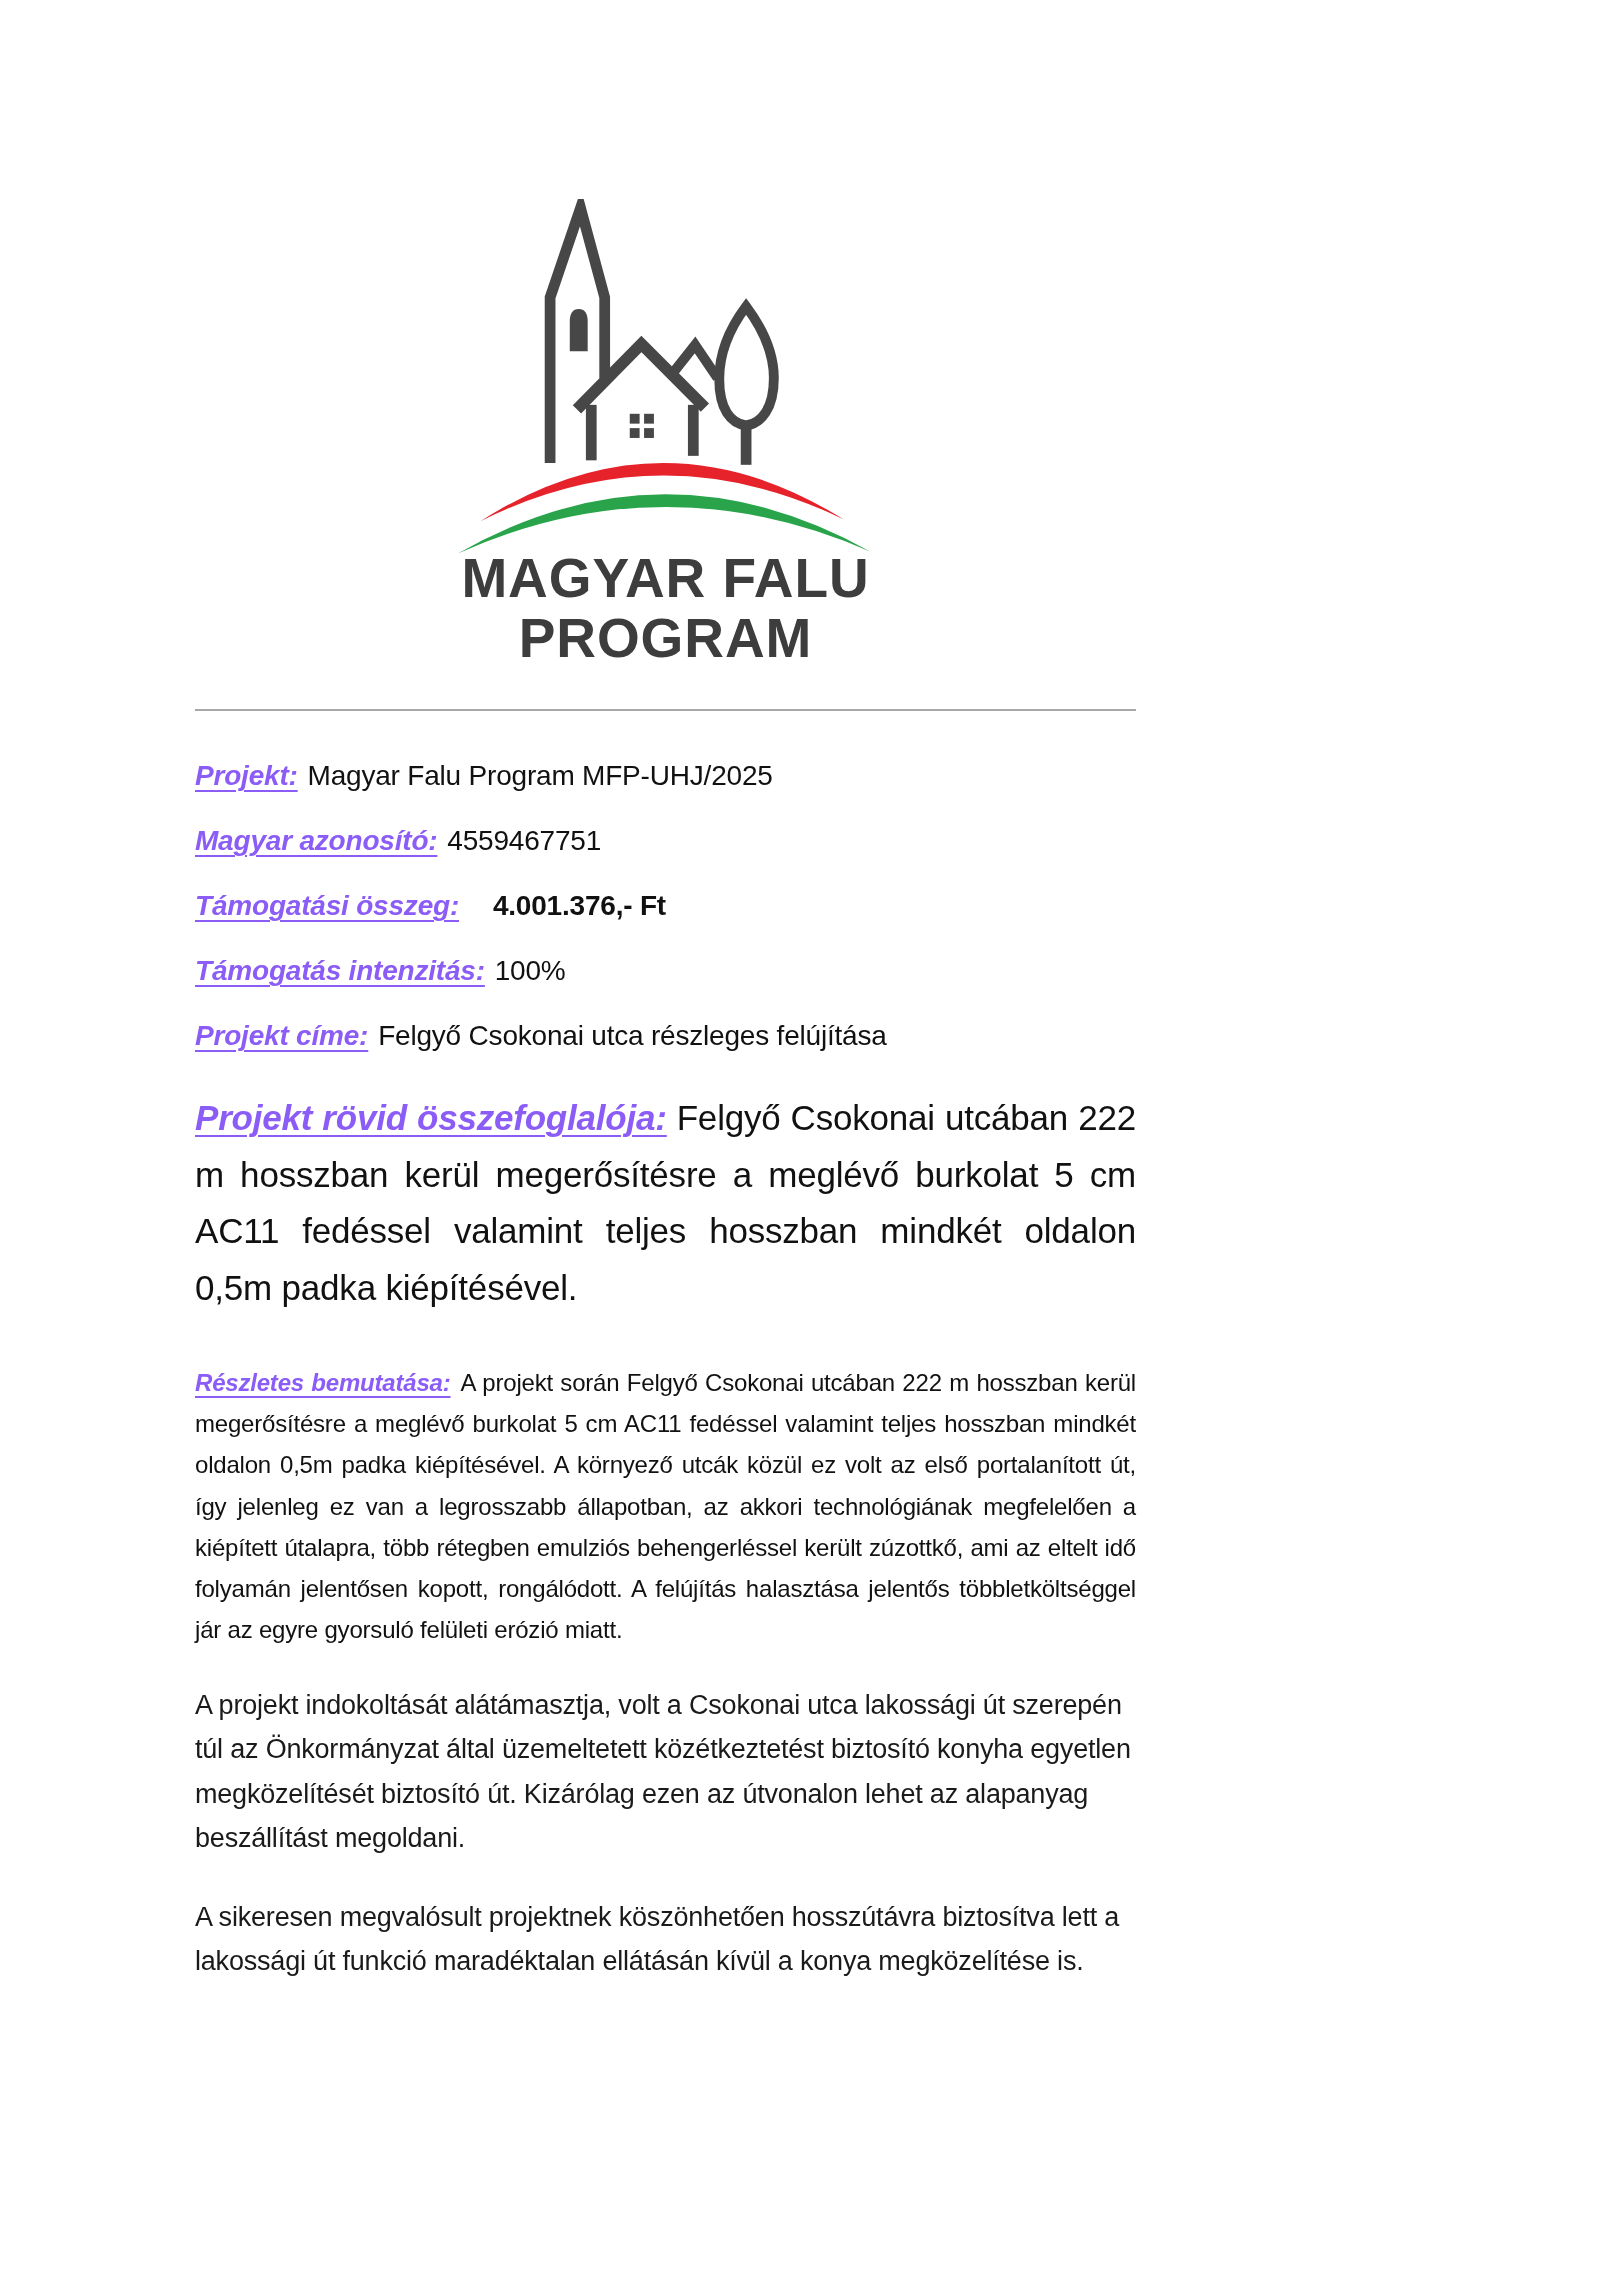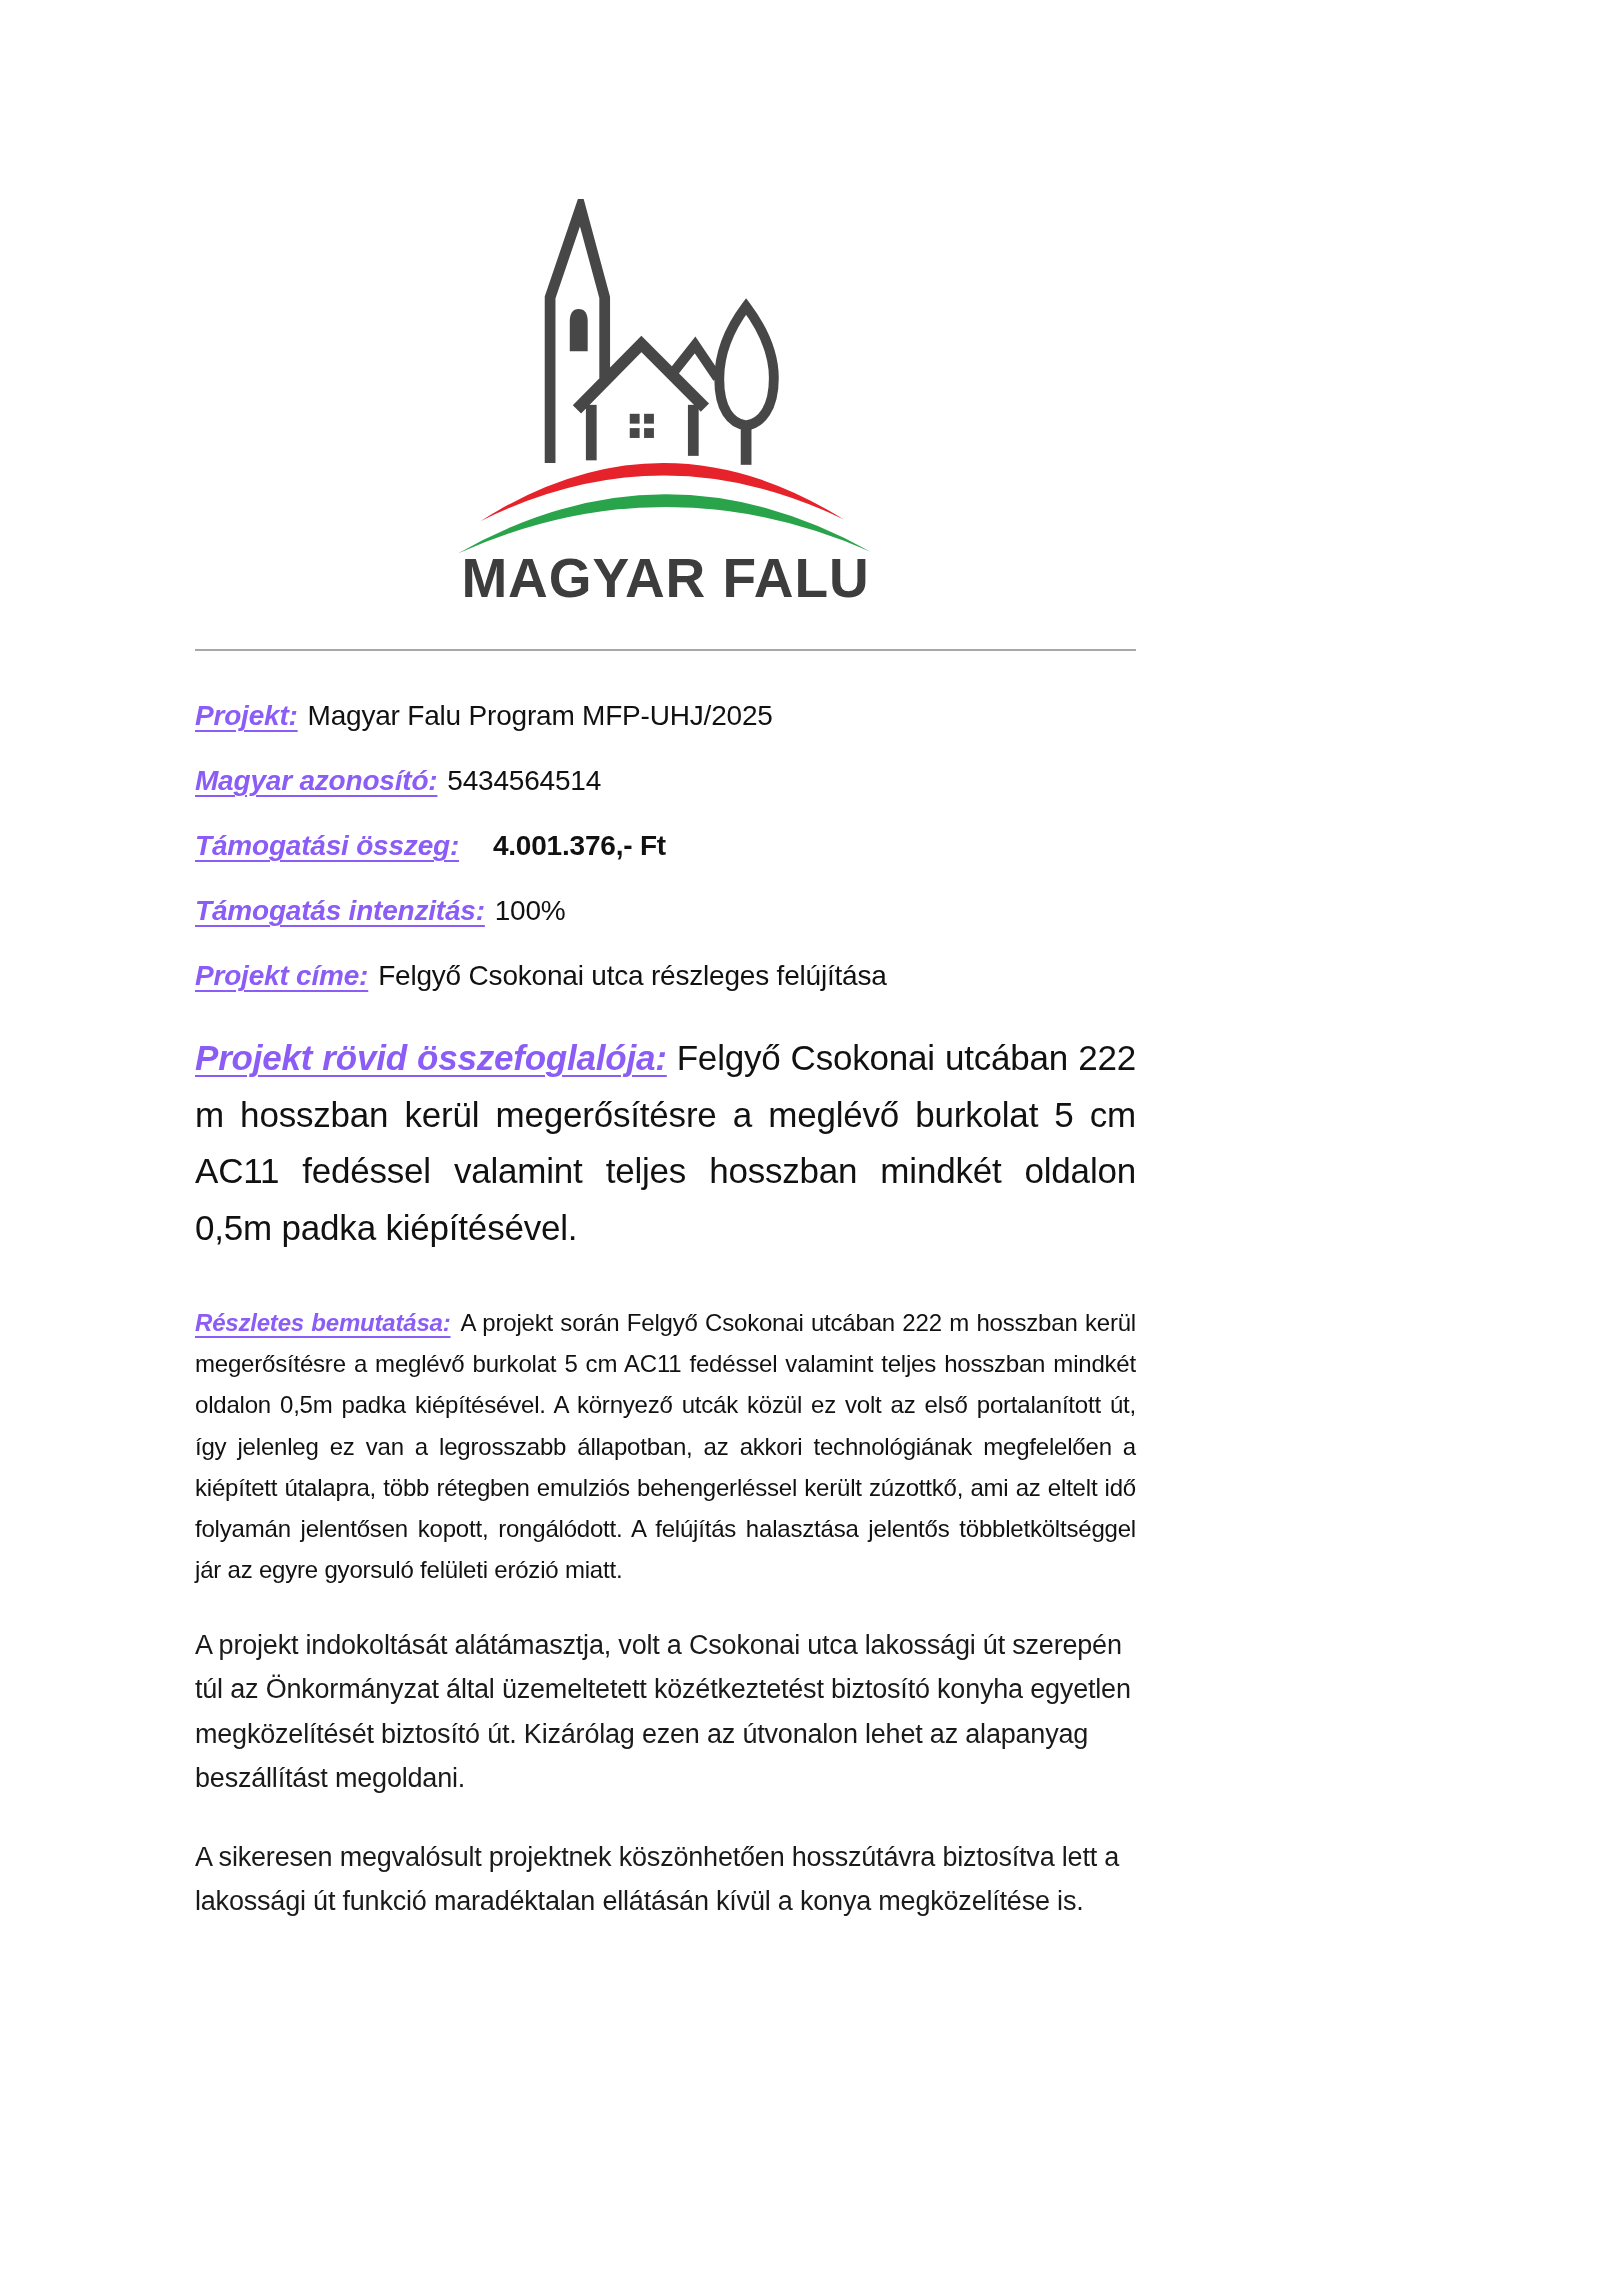--- a/index.html
+++ b/index.html
@@ -94,33 +94,34 @@
         <rect x="268" y="240" width="11" height="11"></rect>
         <rect x="252" y="256" width="11" height="11"></rect>
         <rect x="268" y="256" width="11" height="11"></rect>
       </g>
 
       <path fill="#e6222b" d="M 85 360 Q 288 231 491 358 Q 288 259 85 360 Z"></path>
       <path fill="#29a44b" d="M 60 396 Q 290 265 521 394 Q 290 293 60 396 Z"></path>
     </svg>
     <div class="logo-wordmark">
       <div>MAGYAR FALU</div>
+      <div>PROGRAM</div>
     </div>
   </div>
 
   <hr class="divider">
 
   <div class="content">
 
     <p class="field-row">
       <span class="label">Projekt:</span><span class="value value-bold">Magyar Falu Program MFP-UHJ/2025</span>
     </p>
 
     <p class="field-row">
-      <span class="label">Magyar azonosító:</span><span class="value">5434564514</span>
+      <span class="label">Magyar azonosító:</span><span class="value">4559467751</span>
     </p>
 
     <p class="field-row">
       <span class="label">Támogatási összeg:</span><span class="value value-gap">4.001.376,- Ft</span>
     </p>
 
     <p class="field-row">
       <span class="label">Támogatás intenzitás:</span><span class="value">100%</span>
     </p>
 

